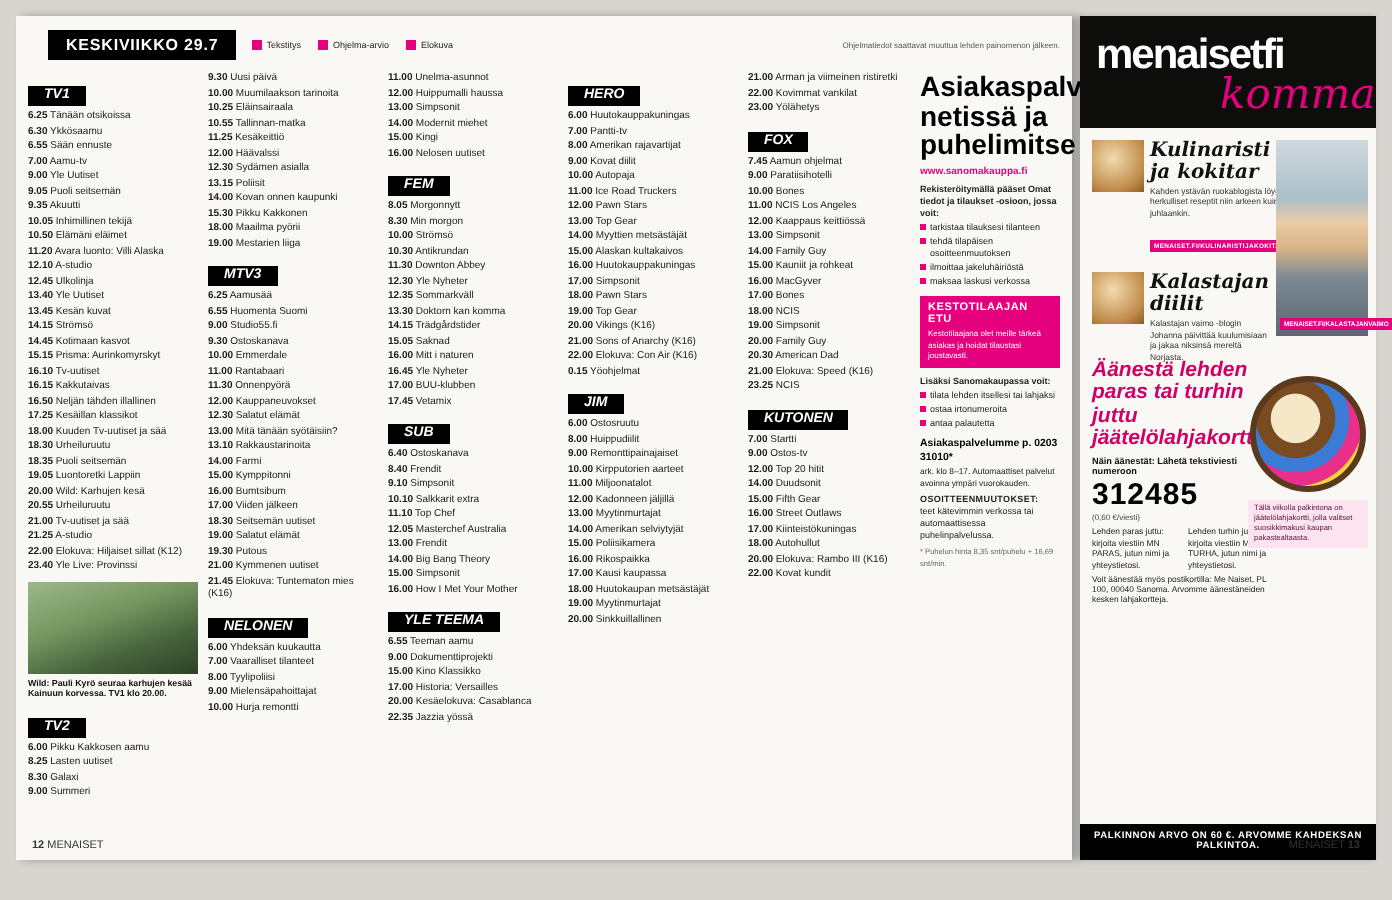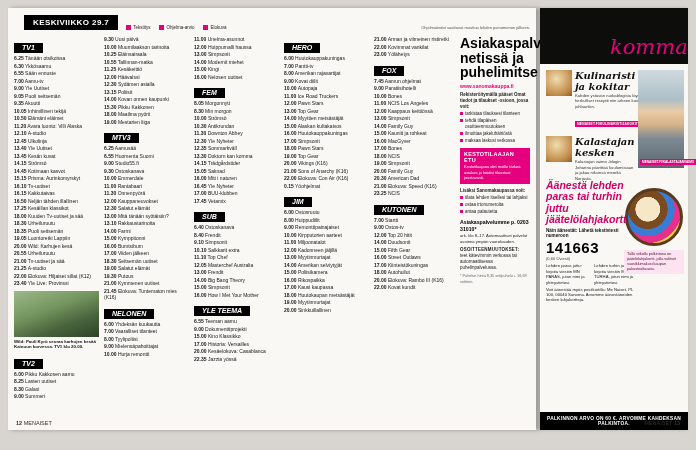--- a/index.html
+++ b/index.html
@@ -2,21 +2,21 @@
 <html><head>
 <meta charset="utf-8">
 <style>
   html,body{margin:0;padding:0;background:#cfccc6;}
   .stage{position:relative;width:696px;height:450px;background:#d8d5d0;font-family:"Liberation Sans",sans-serif;overflow:hidden;}
   .page{position:absolute;top:8px;bottom:20px;background:#faf8f4;}
   .page.left{left:8px;width:528px;box-shadow:3px 0 4px rgba(0,0,0,.28);}
   .page.right{left:540px;width:148px;box-shadow:-1px 0 3px rgba(0,0,0,.18);}
 
   
-  .topbar{position:absolute;top:6px;left:6px;right:6px;height:16px;display:flex;align-items:flex-end;gap:8px;padding-left:10px;}
+  .topbar{position:absolute;top:6px;left:6px;right:6px;height:16px;display:flex;align-items:center;gap:8px;padding-left:10px;}
   .datebox{background:#000;color:#fff;font-weight:bold;font-size:8px;padding:3px 9px;letter-spacing:.4px;white-space:nowrap;}
   .legend{display:flex;gap:9px;align-items:center;font-size:4.5px;color:#222;}
   .lg-item{display:flex;align-items:center;gap:2px;}
   .sw{width:5px;height:5px;background:#e5007d;display:inline-block;}
   .legend-note{margin-left:auto;font-size:4px;color:#555;max-width:150px;text-align:right;}
 
   
   .listings{position:absolute;top:28px;left:6px;width:448px;bottom:12px;display:flex;gap:5px;overflow:hidden;}
   .col{flex:0 0 85px;width:85px;}
   .ch{display:inline-block;background:#000;color:#fff;font-style:italic;font-weight:bold;font-size:7px;padding:1px 8px 2px;margin:5px 0 2px;}
@@ -160,49 +160,50 @@
 
     <div class="folio fl">
       <b>12</b>
       <span>MENAISET</span>
     </div>
   </div>
 
   <div class="page right">
 
     <div class="blog-header">
+      <div class="brand">menaisetfi</div>
       <div class="brand-accent">komma</div>
     </div>
 
     <div class="teasers">
       <div class="teaser">
         <div class="tphoto"></div>
         <div class="tbody">
           <h3>Kulinaristi ja kokitar</h3>
           <p>Kahden ystävän ruokablogista löydät herkulliset reseptit niin arkeen kuin juhlaankin.</p>
           <span class="ttag">MENAISET.FI/KULINARISTIJAKOKITAR</span>
         </div>
       </div>
       <div class="teaser">
         <div class="tphoto"></div>
         <div class="tbody">
-          <h3>Kalastajan kesken</h3>
+          <h3>Kalastajan diilit</h3>
           <p>Kalastajan vaimo -blogin Johanna päivittää kuulumisiaan ja jakaa niksinsä mereltä Norjasta.</p>
         </div>
       </div>
     </div>
 
     <div class="woman">
       <span class="wtag">MENAISET.FI/KALASTAJANVAIMO</span>
     </div>
 
     <div class="vote">
       <h2>Äänestä lehden paras tai turhin juttu jäätelölahjakortti!</h2>
       <div class="how">Näin äänestät: Lähetä tekstiviesti numeroon</div>
-      <div class="number">141663</div>
+      <div class="number">312485</div>
       <div class="price">(0,60 €/viesti)</div>
       <div class="vcols">
         <div>Lehden paras juttu: kirjoita viestiin MN PARAS, jutun nimi ja yhteystietosi.</div>
         <div>Lehden turhin juttu: kirjoita viestiin MN TURHA, jutun nimi ja yhteystietosi.</div>
       </div>
       <div class="vextra">Voit äänestää myös postikortilla: Me Naiset, PL 100, 00040 Sanoma. Arvomme äänestäneiden kesken lahjakortteja.</div>
       <div class="tub"></div>
       <div class="side-note">Tällä viikolla palkintona on jäätelölahjakortti, jolla valitset suosikkimakusi kaupan pakastealtaasta.</div>
       <div class="prize-bar">PALKINNON ARVO ON 60 €. ARVOMME KAHDEKSAN PALKINTOA.</div>
     </div>

